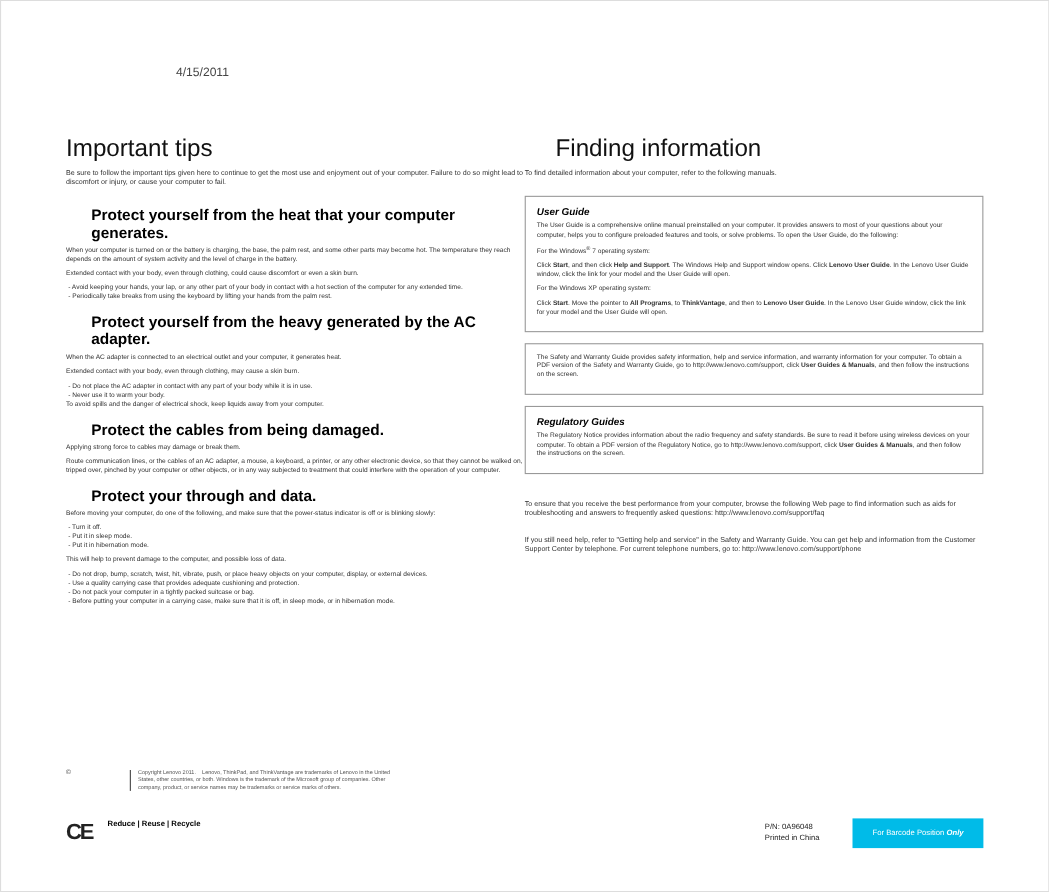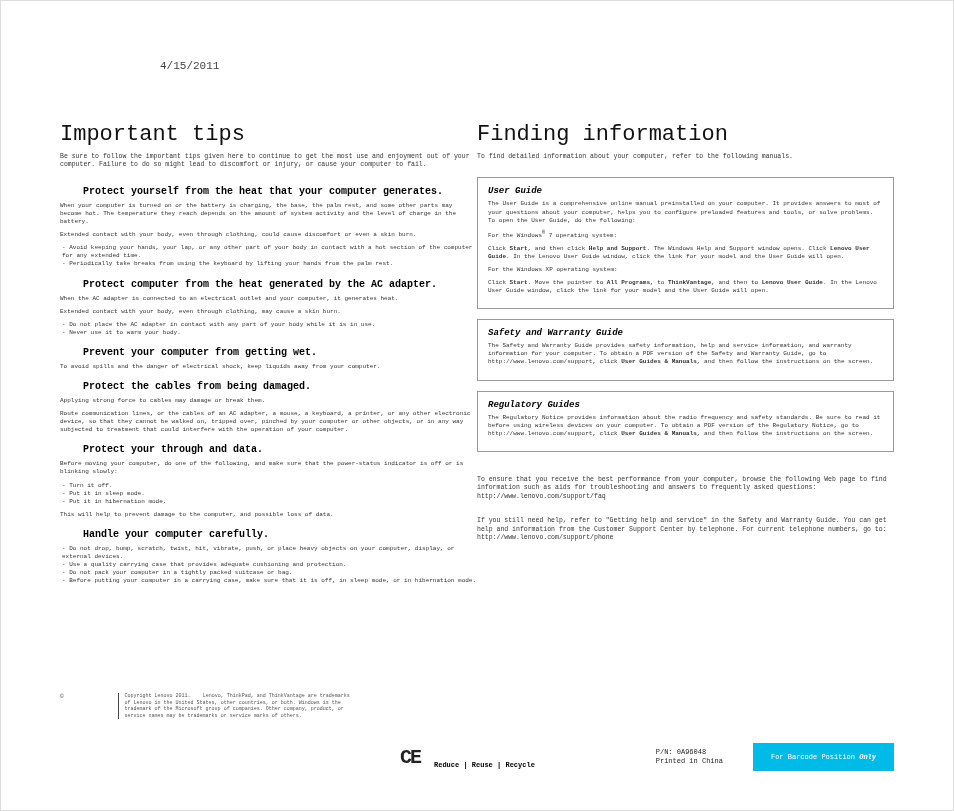--- a/index.html
+++ b/index.html
@@ -1,40 +1,39 @@
 <!DOCTYPE html>
 <html><head>
 <meta charset="utf-8">
 <style>
   * { box-sizing: border-box; margin: 0; padding: 0; }
   html, body { background: #f3f3f3; font-family: Arial, Helvetica, sans-serif; color: #222; }
   .page {
     width: 954px; height: 811px; margin: 0 auto; background: #fff;
     padding: 60px 60px 30px 60px; position: relative;
     box-shadow: 0 0 0 1px #ddd inset;
-    font-family: Liberation Mono, monospace;
   }
   .date { font-size: 11px; color: #444; margin-bottom: 50px; margin-left: 100px; }
   .columns { display: flex; }
   .col { flex: 1; }
   h1 { font-size: 22px; font-weight: normal; color: #111; margin-bottom: 6px; }
   .intro { font-size: 6.5px; color: #333; margin-bottom: 16px; line-height: 1.3; }
-  h2.sub { font-size: 10px; font-weight: bold; color: #000; margin-top: 10px; margin-bottom: 5px; padding-left: 23px; }
+  h2.sub { font-size: 14px; font-weight: bold; color: #000; margin-top: 10px; margin-bottom: 5px; padding-left: 23px; }
   .body-text { font-size: 6px; color: #333; line-height: 1.35; margin-bottom: 5px; }
   .list-item { font-size: 6px; color: #333; line-height: 1.35; margin-left: 2px; }
   .info-box { border: 0.7px solid #999; padding: 8px 10px; margin-bottom: 10px; margin-top: 10px; }
   .info-box h3 { font-size: 9px; font-weight: bold; font-style: italic; color: #000; margin-bottom: 4px; }
   .info-box .body-text b { font-weight: bold; }
-  .right-section h1 { margin-top: 0; }
+  .right-section h1 { margin-top: 0; margin-left: 28px; }
   .right-section.second { margin-top: 24px; }
   .footer { position: absolute; bottom: 92px; left: 60px; right: 60px; display:flex; }
   .copyright { font-size: 5px; color: #555; margin-left: 48px; border-left: 1px solid #444; padding-left:6px; width: 240px; line-height:1.3; }
   .copy-symbol { font-size: 6px; color:#444; margin-right:6px; align-self:flex-start; vertical-align:top; }
   .bottom-row { position: absolute; bottom: 40px; left: 60px; right: 60px; display: flex; align-items: center; justify-content: flex-end; gap: 30px; }
-  .ce-block { display:flex; align-items:flex-end; gap:14px; margin-right:auto; margin-left: 340px; }
+  .ce-block { display:flex; align-items:flex-start; gap:14px; margin-right:auto; }
   .ce-mark { font-size: 20px; font-weight: bold; letter-spacing: -2px; }
   .reduce { font-size: 7px; font-weight: bold; color:#000; }
   .pn-block { font-size: 7px; line-height:1.3; text-align:left; color:#222; }
   .barcode-box { background: #00bbe8; color: #fff; font-size: 7px; padding: 10px 18px; }
   .only { font-weight: bold; font-style: italic; }
 </style>
 </head>
 <body>
 
 <div class="page">
@@ -45,41 +44,39 @@
     <div class="col">
       <h1>Important tips</h1>
       <div class="intro">Be sure to follow the important tips given here to continue to get the most use and enjoyment out of your computer. Failure to do so might lead to discomfort or injury, or cause your computer to fail.</div>
 
       <h2 class="sub">Protect yourself from the heat that your computer generates.</h2>
       <div class="body-text">When your computer is turned on or the battery is charging, the base, the palm rest, and some other parts may become hot. The temperature they reach depends on the amount of system activity and the level of charge in the battery.</div>
       <div class="body-text">Extended contact with your body, even through clothing, could cause discomfort or even a skin burn.</div>
       <div class="list-item">- Avoid keeping your hands, your lap, or any other part of your body in contact with a hot section of the computer for any extended time.</div>
       <div class="list-item">- Periodically take breaks from using the keyboard by lifting your hands from the palm rest.</div>
 
-      <h2 class="sub">Protect computer from the heat generated by the AC adapter.</h2>
+      <h2 class="sub">Protect yourself from the heavy generated by the AC adapter.</h2>
       <div class="body-text">When the AC adapter is connected to an electrical outlet and your computer, it generates heat.</div>
       <div class="body-text">Extended contact with your body, even through clothing, may cause a skin burn.</div>
       <div class="list-item">- Do not place the AC adapter in contact with any part of your body while it is in use.</div>
       <div class="list-item">- Never use it to warm your body.</div>
 
-      <h2 class="sub">Prevent your computer from getting wet.</h2>
       <div class="body-text">To avoid spills and the danger of electrical shock, keep liquids away from your computer.</div>
 
       <h2 class="sub">Protect the cables from being damaged.</h2>
       <div class="body-text">Applying strong force to cables may damage or break them.</div>
       <div class="body-text">Route communication lines, or the cables of an AC adapter, a mouse, a keyboard, a printer, or any other electronic device, so that they cannot be walked on, tripped over, pinched by your computer or other objects, or in any way subjected to treatment that could interfere with the operation of your computer.</div>
 
       <h2 class="sub">Protect your through and data.</h2>
       <div class="body-text">Before moving your computer, do one of the following, and make sure that the power-status indicator is off or is blinking slowly:</div>
       <div class="list-item">- Turn it off.</div>
       <div class="list-item">- Put it in sleep mode.</div>
       <div class="list-item">- Put it in hibernation mode.</div>
       <div class="body-text" style="margin-top:5px;">This will help to prevent damage to the computer, and possible loss of data.</div>
 
-      <h2 class="sub">Handle your computer carefully.</h2>
       <div class="list-item">- Do not drop, bump, scratch, twist, hit, vibrate, push, or place heavy objects on your computer, display, or external devices.</div>
       <div class="list-item">- Use a quality carrying case that provides adequate cushioning and protection.</div>
       <div class="list-item">- Do not pack your computer in a tightly packed suitcase or bag.</div>
       <div class="list-item">- Before putting your computer in a carrying case, make sure that it is off, in sleep mode, or in hibernation mode.</div>
     </div>
 
     <div class="col">
       <div class="right-section">
         <h1>Finding information</h1>
         <div class="intro">To find detailed information about your computer, refer to the following manuals.</div>
@@ -87,21 +84,20 @@
         <div class="info-box">
           <h3>User Guide</h3>
           <div class="body-text">The User Guide is a comprehensive online manual preinstalled on your computer. It provides answers to most of your questions about your computer, helps you to configure preloaded features and tools, or solve problems. To open the User Guide, do the following:</div>
           <div class="body-text"><span>For the Windows</span><sup>®</sup><span> 7 operating system:</span></div>
           <div class="body-text"><span>Click </span><b>Start</b><span>, and then click </span><b>Help and Support</b><span>. The Windows Help and Support window opens. Click </span><b>Lenovo User Guide</b><span>. In the Lenovo User Guide window, click the link for your model and the User Guide will open.</span></div>
           <div class="body-text">For the Windows XP operating system:</div>
           <div class="body-text"><span>Click </span><b>Start</b><span>. Move the pointer to </span><b>All Programs</b><span>, to </span><b>ThinkVantage</b><span>, and then to </span><b>Lenovo User Guide</b><span>. In the Lenovo User Guide window, click the link for your model and the User Guide will open.</span></div>
         </div>
 
         <div class="info-box">
-          <h3>Safety and Warranty Guide</h3>
           <div class="body-text"><span>The Safety and Warranty Guide provides safety information, help and service information, and warranty information for your computer. To obtain a PDF version of the Safety and Warranty Guide, go to http://www.lenovo.com/support, click </span><b>User Guides &amp; Manuals</b><span>, and then follow the instructions on the screen.</span></div>
         </div>
 
         <div class="info-box">
           <h3>Regulatory Guides</h3>
           <div class="body-text"><span>The Regulatory Notice provides information about the radio frequency and safety standards. Be sure to read it before using wireless devices on your computer. To obtain a PDF version of the Regulatory Notice, go to http://www.lenovo.com/support, click </span><b>User Guides &amp; Manuals</b><span>, and then follow the instructions on the screen.</span></div>
         </div>
       </div>
 
       <div class="right-section second">

